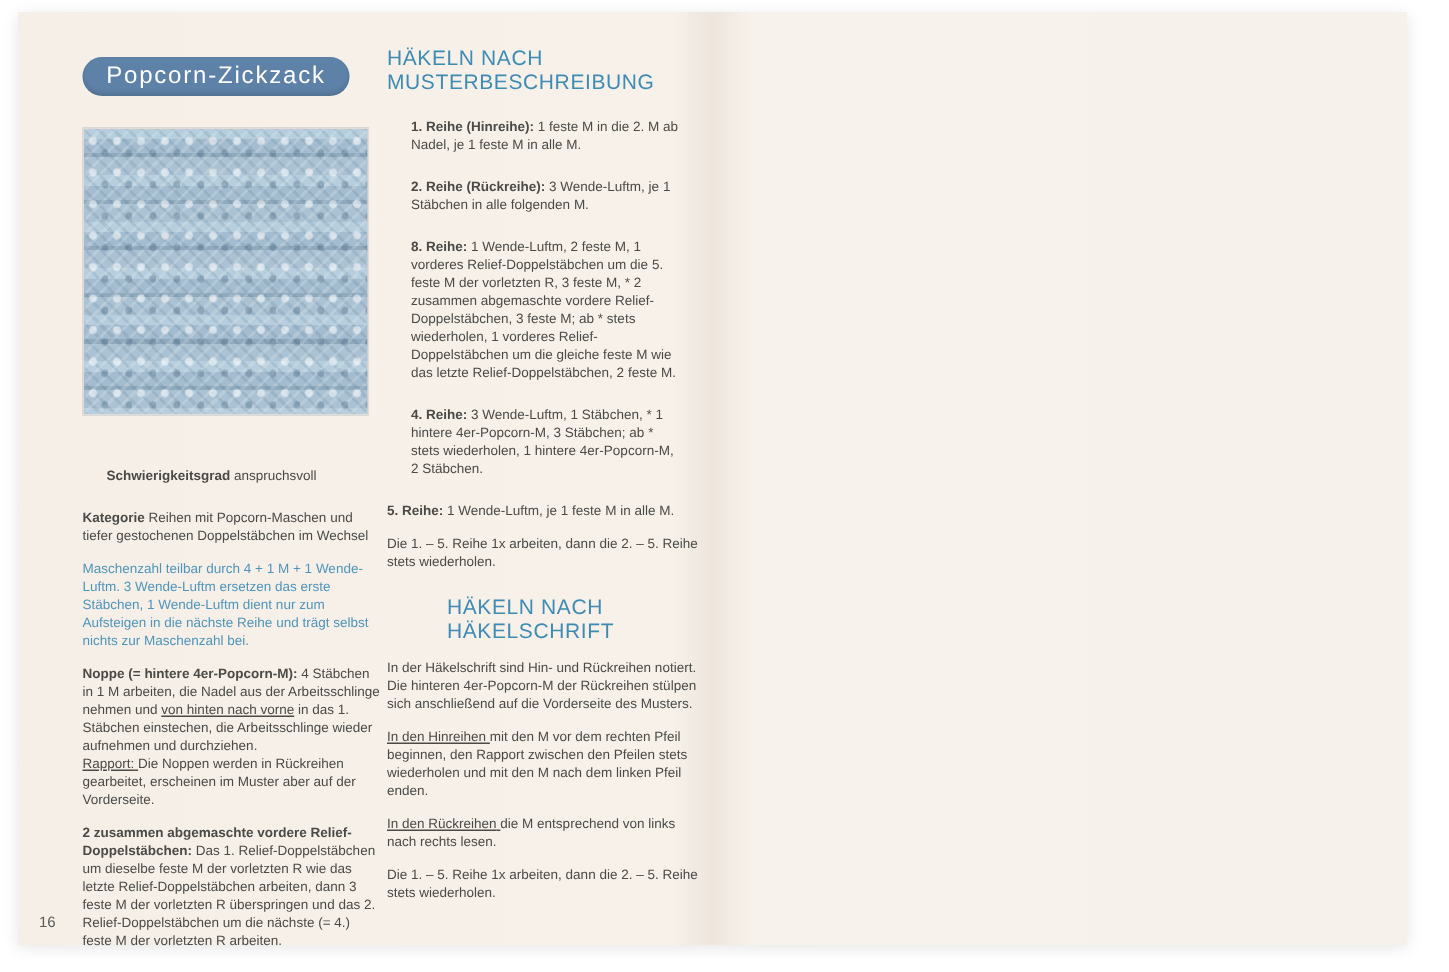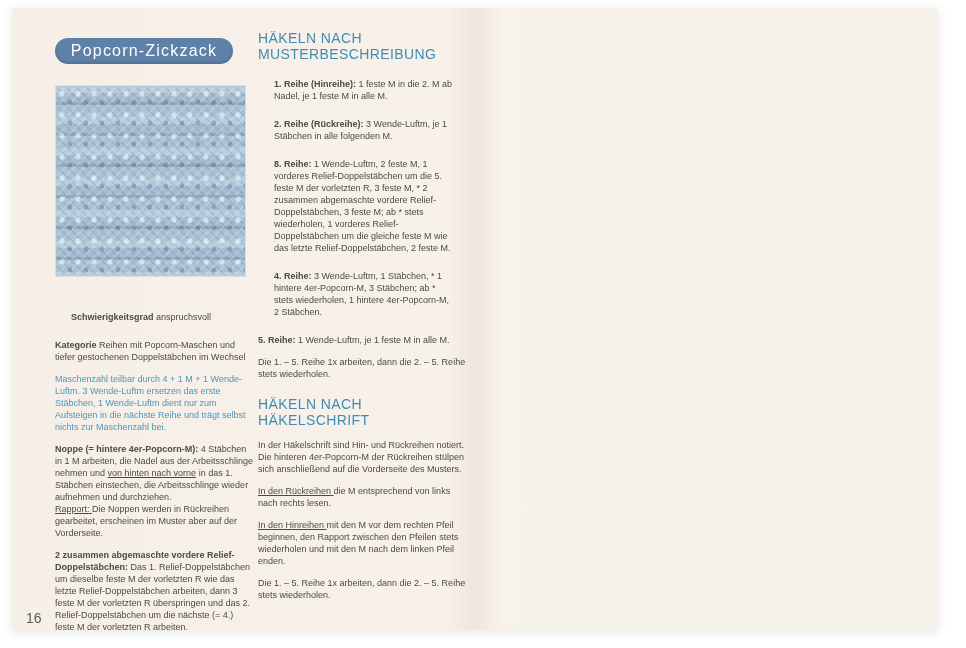--- a/index.html
+++ b/index.html
@@ -29,25 +29,25 @@
 
   
   .col-info{position:absolute;left:43px;top:287px;width:199px;}
   .col-mid{position:absolute;left:246px;top:22px;width:213px;}
   p{font-size:9px;line-height:12px;color:#4b4a47;margin:0 0 10px;}
   .tight{margin:16px;}
   b.lbl::after{content:" ";}
   u.lbl::after{content:" ";}
   .blue-note{color:#4f95ba;font-weight:normal;}
   h3.sec{font-size:14px;font-weight:normal;letter-spacing:.4px;color:#3e8cb3;margin:0 0 11px;}
-  h3.sec2{margin-top:16px;}
+  h3.sec2{margin-top:16px;margin-left:40px;}
   u{text-decoration:underline;}
 
   
-  .pageno{position:absolute;font-size:14px;color:#5a5956;}
+  .pageno{position:absolute;font-size:10px;color:#5a5956;}
   .pn-left{left:14px;top:602px;}
 </style>
 </head>
 <body>
 
 <div class="canvas">
   <div class="spread">
 
     <section class="page page-left">
       <div class="title-pill">Popcorn-Zickzack</div>
@@ -78,22 +78,22 @@
         <p class="tight"><b class="lbl">1. Reihe (Hinreihe):</b><span>1 feste M in die 2. M ab Nadel, je 1 feste M in alle M.</span></p>
         <p class="tight"><b class="lbl">2. Reihe (Rückreihe):</b><span>3 Wende-Luftm, je 1 Stäbchen in alle folgenden M.</span></p>
         <p class="tight"><b class="lbl">8. Reihe:</b><span>1 Wende-Luftm, 2 feste M, 1 vorderes Relief-Doppelstäbchen um die 5. feste M der vorletzten R, 3 feste M, * 2 zusammen abgemaschte vordere Relief-Doppelstäbchen, 3 feste M; ab * stets wiederholen, 1 vorderes Relief-Doppelstäbchen um die gleiche feste M wie das letzte Relief-Doppelstäbchen, 2 feste M.</span></p>
         <p class="tight"><b class="lbl">4. Reihe:</b><span>3 Wende-Luftm, 1 Stäbchen, * 1 hintere 4er-Popcorn-M, 3 Stäbchen; ab * stets wiederholen, 1 hintere 4er-Popcorn-M, 2 Stäbchen.</span></p>
         <p><b class="lbl">5. Reihe:</b><span>1 Wende-Luftm, je 1 feste M in alle M.</span></p>
 
         <p>Die 1. – 5. Reihe 1x arbeiten, dann die 2. – 5. Reihe stets wiederholen.</p>
 
         <h3 class="sec sec2">HÄKELN NACH HÄKELSCHRIFT</h3>
         <p>In der Häkelschrift sind Hin- und Rückreihen notiert. Die hinteren 4er-Popcorn-M der Rückreihen stülpen sich anschließend auf die Vorderseite des Musters.</p>
+        <p><u class="lbl">In den Hinreihen</u><span>mit den M vor dem rechten Pfeil beginnen, den Rapport zwischen den Pfeilen stets wiederholen und mit den M nach dem linken Pfeil enden.</span></p>
         <p><u class="lbl">In den Rückreihen</u><span>die M entsprechend von links nach rechts lesen.</span></p>
-        <p><u class="lbl">In den Hinreihen</u><span>mit den M vor dem rechten Pfeil beginnen, den Rapport zwischen den Pfeilen stets wiederholen und mit den M nach dem linken Pfeil enden.</span></p>
         <p>Die 1. – 5. Reihe 1x arbeiten, dann die 2. – 5. Reihe stets wiederholen.</p>
       </div>
 
       <span class="pageno pn-left">16</span>
     </section>
 
     <section class="page page-right">
 
       
       

